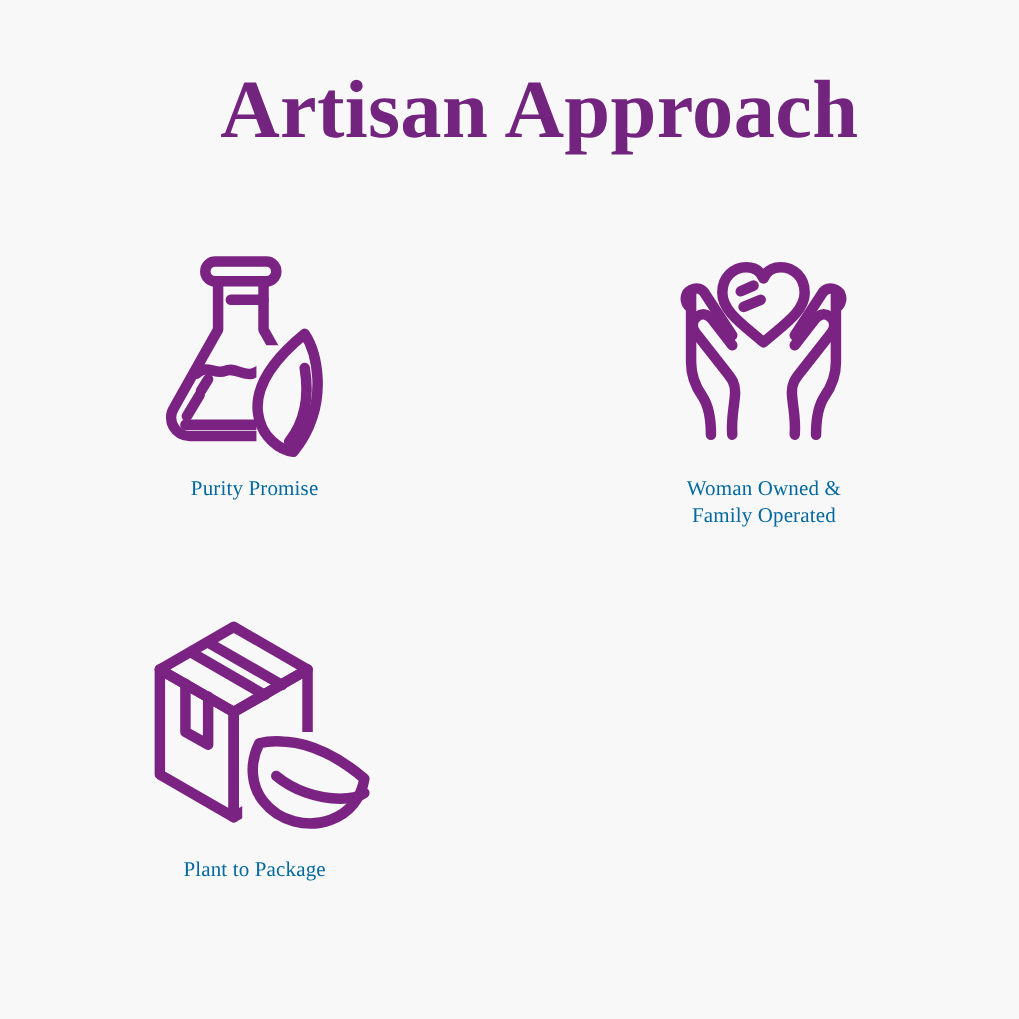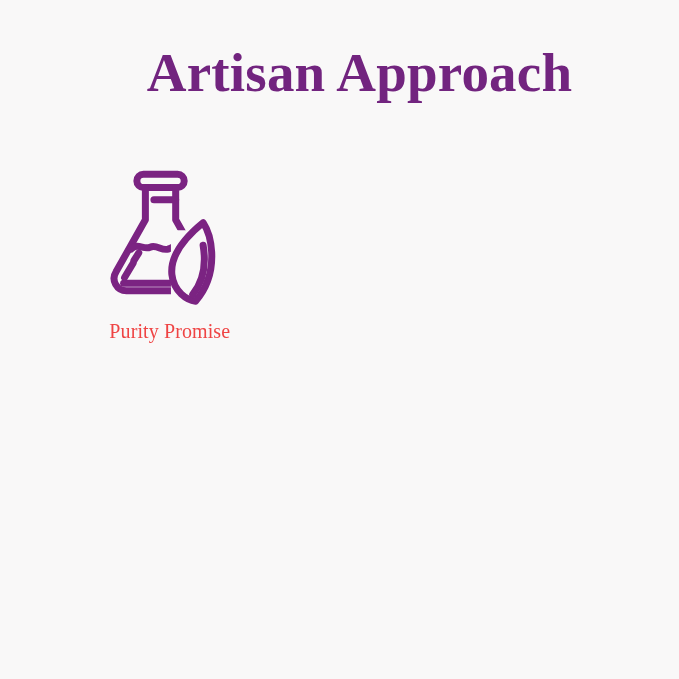--- a/index.html
+++ b/index.html
@@ -63,23 +63,23 @@
     display: block;
     width: 150px;
     height: 142px;
     overflow: visible;
   }
   .card-label {
     margin-top: 10px;
     text-align: center;
     font-family: "Liberation Serif", "DejaVu Serif", serif;
     font-weight: normal;
-    font-size: 20px;
+    font-size: 14px;
     line-height: 1.3;
-    color: #ef4444;
+    color: #0369a1;
     letter-spacing: 0.1px;
     white-space: pre-line;
   }
   .card-r1 .icon-wrap { margin-top: 8px; }
   .card-r2 .icon-wrap { margin-top: 12px; }
   .stroke {
     fill: none;
     stroke: #7b2382;
     stroke-width: 7;
     stroke-linecap: round;
@@ -117,17 +117,62 @@
           <path class="mask-fill" d="M76 72 h80 v90 h-80 z"></path>
 
           <path class="stroke" d="M110 64 c-22 18 -35 36 -33 55 c2 18 16 27 25 28 c12 -14 18 -33 17 -52 c-1 -17 -5 -25 -9 -31 z"></path>
 
           <path class="stroke" d="M110 88 c3 18 1 37 -11 52"></path>
         </svg>
       </div>
       <div class="card-label">Purity Promise</div>
     </div>
 
+    <div class="card card-r1">
+      <div class="icon-wrap">
+        <svg viewBox="0 0 150 150" xmlns="http://www.w3.org/2000/svg" aria-hidden="true">
+
+          <path class="stroke" d="M75 70 C60 57 46 48 46 35 C46 24 54 17 63 17 C69 17 73 20 75 25 C77 20 81 17 87 17 C96 17 104 24 104 35 C104 48 90 57 75 70 z"></path>
+
+          <path class="stroke" d="M59 34 l9 -4"></path>
+          <path class="stroke" d="M61 45 l12 -5"></path>
+
+          <path class="stroke" d="M53 135 c-1 -13 2 -22 2 -30 c0 -6 -2 -9 -6 -14 l-22 -28 c-3 -4 -2 -9 1 -11 c4 -3 8 -2 11 2 l14 18"></path>
+
+          <path class="stroke" d="M22 44 c-3 -4 -2 -9 2 -11 c4 -2 8 -1 10 3 l19 29"></path>
+          <path class="stroke" d="M24 36 v48 c0 10 3 17 8 24 c4 6 6 14 6 27"></path>
+
+          <path class="stroke" d="M97 135 c1 -13 -2 -22 -2 -30 c0 -6 2 -9 6 -14 l22 -28 c3 -4 2 -9 -1 -11 c-4 -3 -8 -2 -11 2 l-14 18"></path>
+          <path class="stroke" d="M128 44 c3 -4 2 -9 -2 -11 c-4 -2 -8 -1 -10 3 l-19 29"></path>
+          <path class="stroke" d="M126 36 v48 c0 10 -3 17 -8 24 c-4 6 -6 14 -6 27"></path>
+        </svg>
+      </div>
+      <div class="card-label">Woman Owned &amp;
+Family Operated</div>
+    </div>
 
 
+    <div class="card card-r2">
+      <div class="icon-wrap">
+        <svg viewBox="0 0 150 150" xmlns="http://www.w3.org/2000/svg" aria-hidden="true">
+
+          <path class="stroke" d="M8 32 v74 l52 30 v-74 z"></path>
+
+          <path class="stroke" d="M60 62 l52 -30 v74 l-52 30 z"></path>
+
+          <path class="stroke" d="M8 32 L60 2 l52 30 l-52 30 z"></path>
+
+          <path class="stroke" d="M30 20 l52 30"></path>
+          <path class="stroke" d="M42 13 l52 30"></path>
+
+          <path class="stroke" d="M26 42 v34 l16 9 v-34"></path>
+
+          <path class="mask-fill" d="M66 76 h92 v74 h-92 z"></path>
+
+          <path class="stroke" d="M78 84 c-7 14 -6 30 3 41 c11 14 31 19 47 13 c14 -5 22 -16 24 -29 c-17 -15 -38 -25 -55 -26 c-9 -1 -15 0 -19 1 z"></path>
+          <path class="stroke" d="M90 107 c12 10 29 16 45 16 c8 0 13 -1 17 -4"></path>
+        </svg>
+      </div>
+      <div class="card-label">Plant to Package</div>
+    </div>
 
   </div>
 </div>
 
 </body></html>

